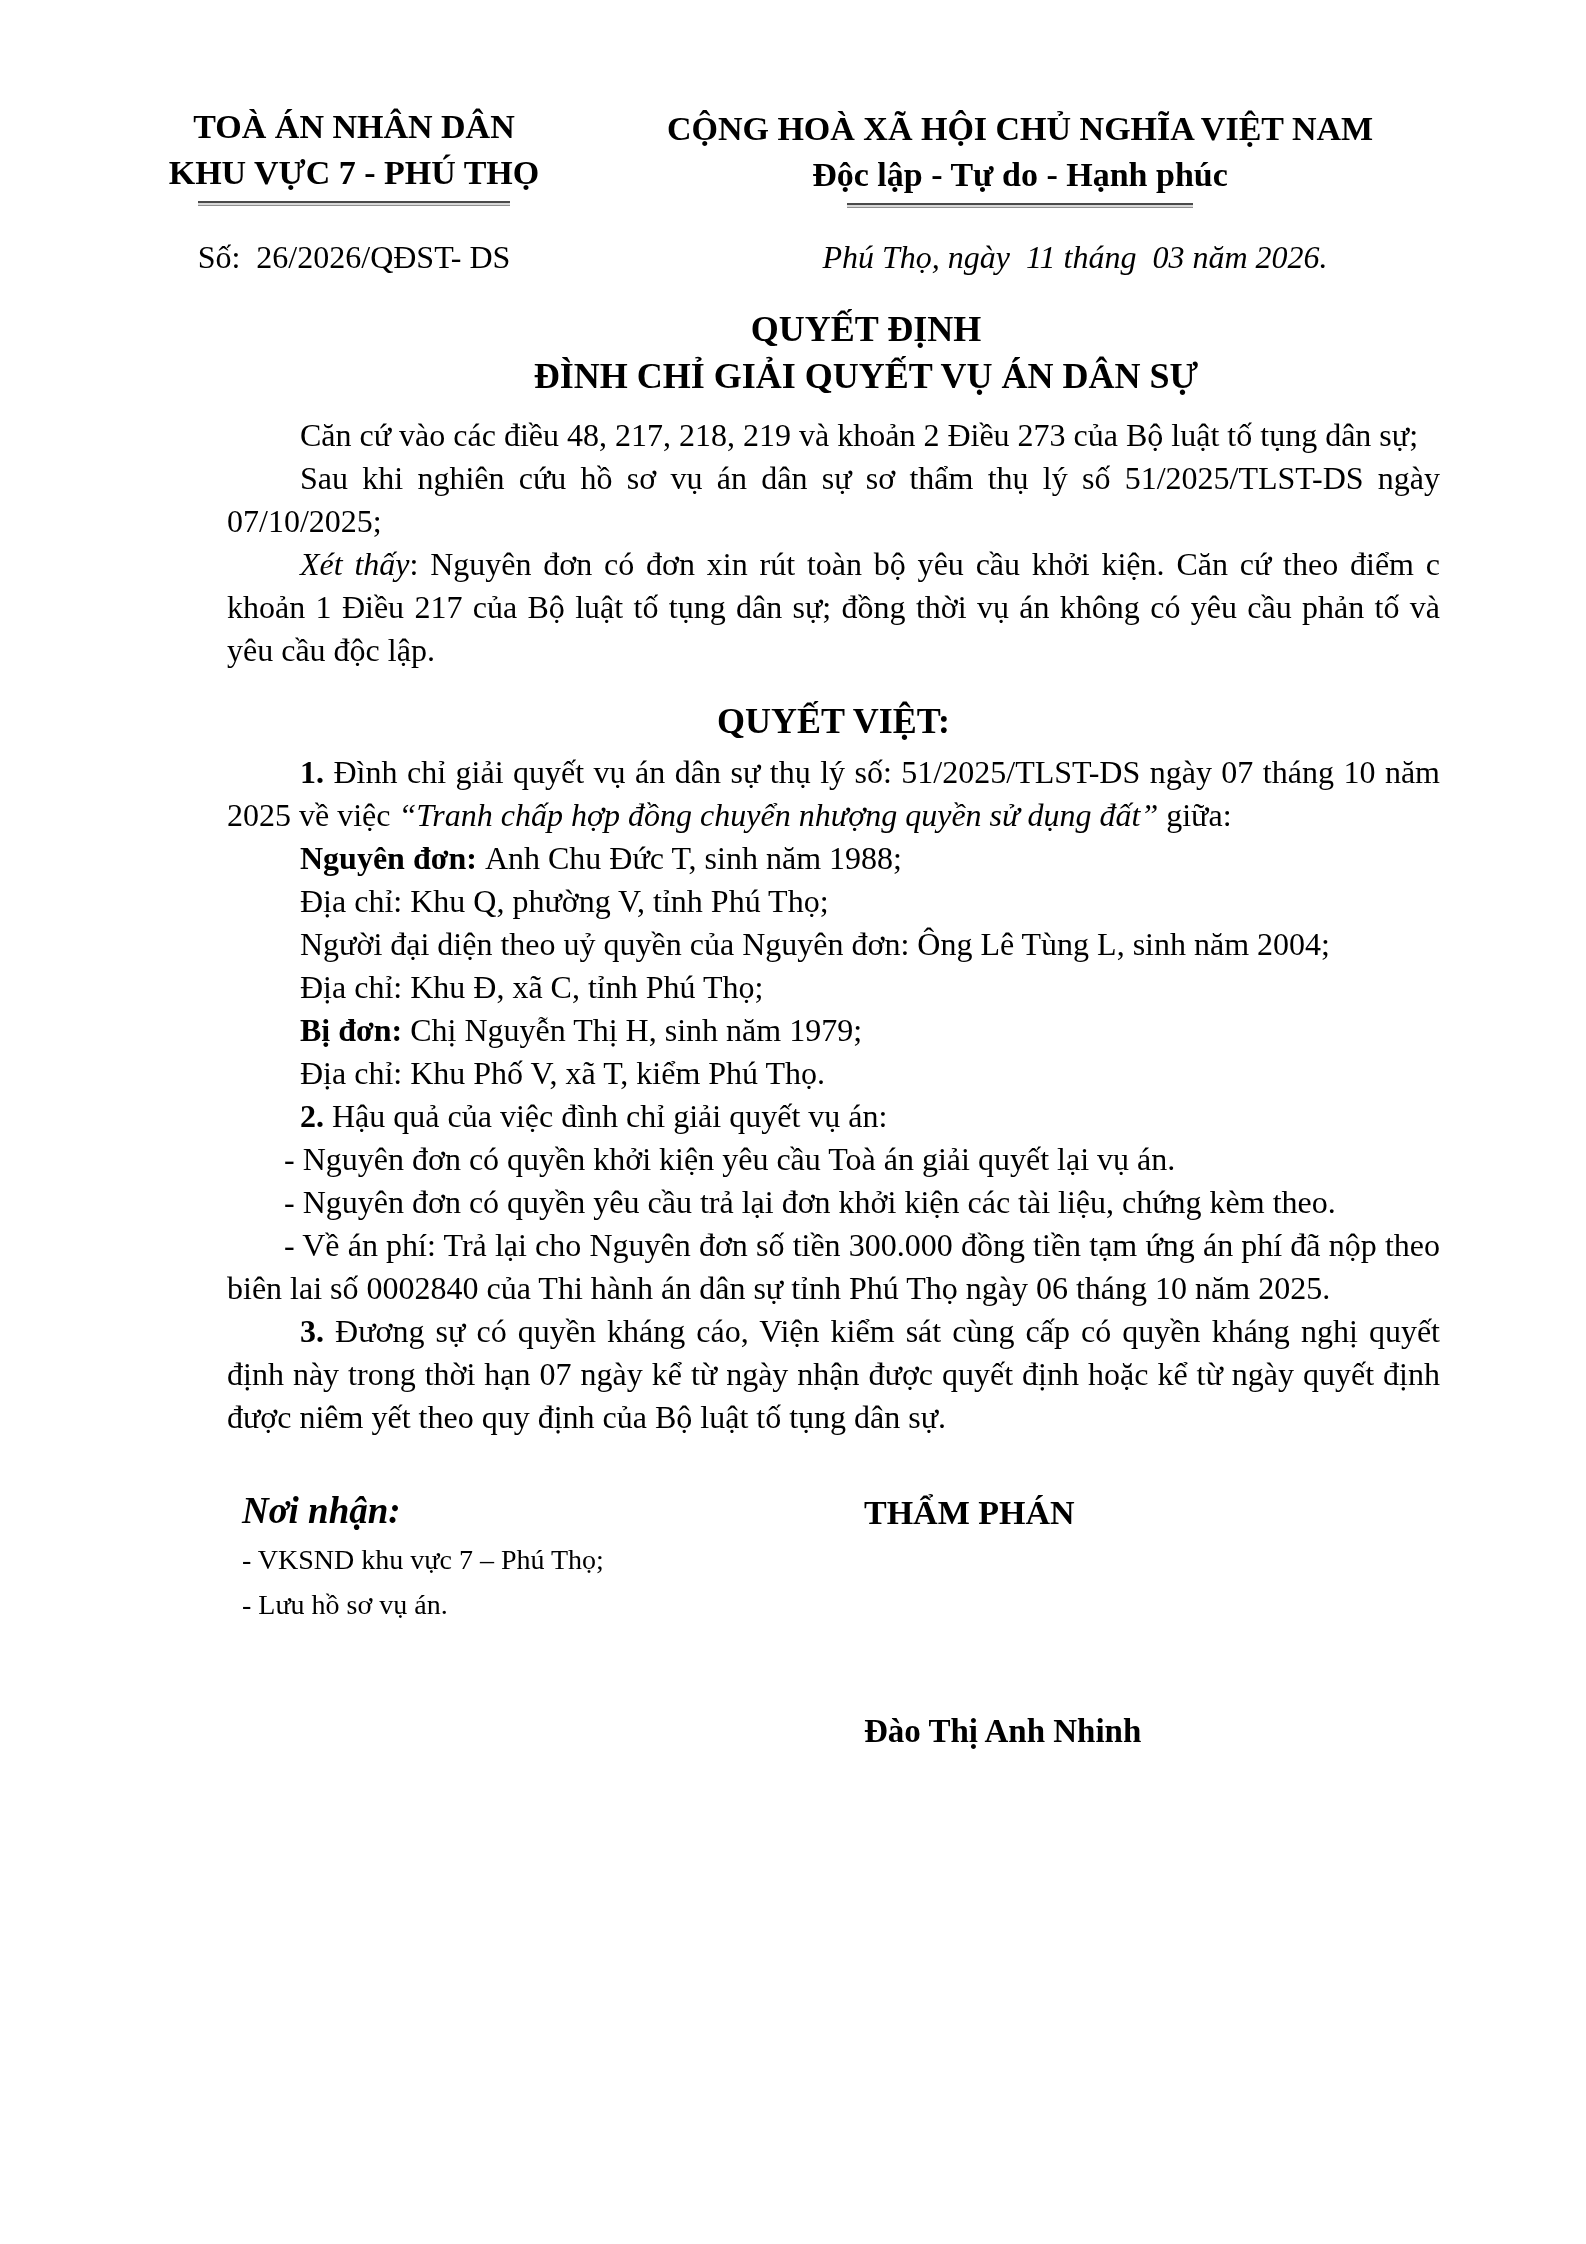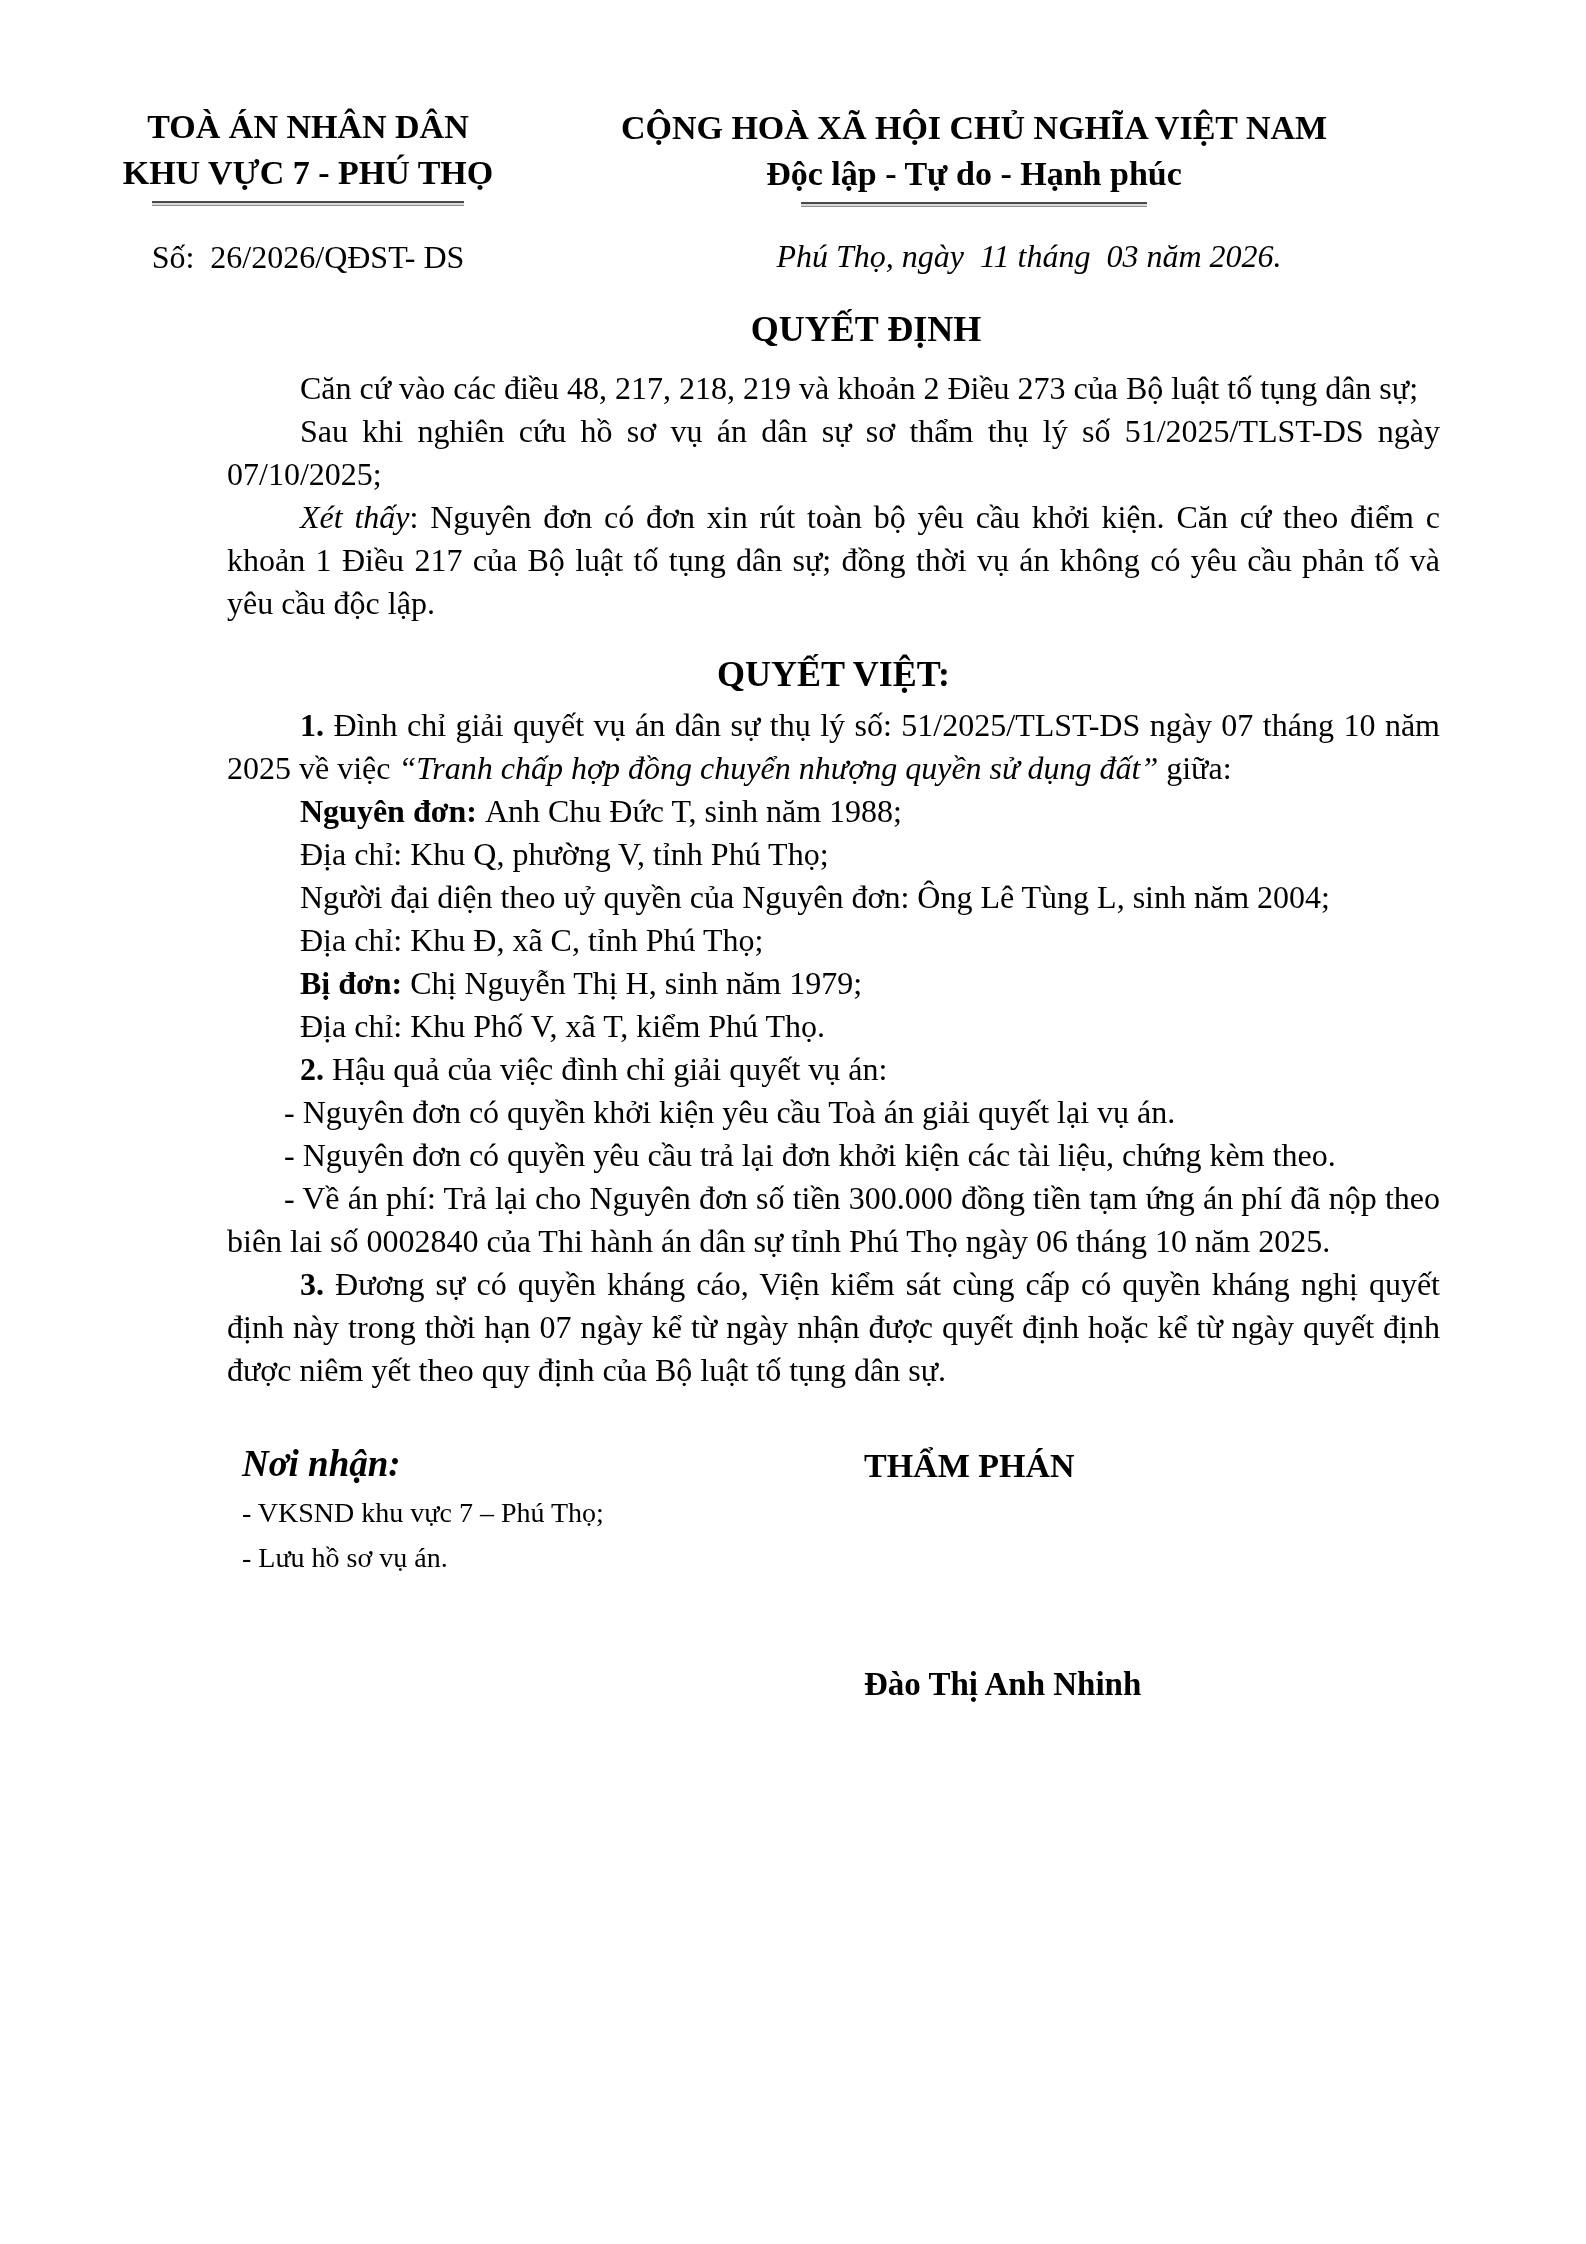--- a/index.html
+++ b/index.html
@@ -14,22 +14,22 @@
     background: #ffffff;
     color: #000000;
     font-family: "Liberation Serif", "DejaVu Serif", serif;
     overflow: hidden;
     box-sizing: border-box;
   }
 
   
   .header {
     display: flex;
-    align-items: center;
-    padding: 104px 0 0 74px;
+    align-items: flex-end;
+    padding: 104px 0 0 120px;
   }
   .court-block { width: 468px; text-align: center; }
   .national-block { width: 748px; margin-left: 58px; text-align: center; }
   .org-line {
     font-size: 34px;
     font-weight: 700;
     line-height: 46px;
     white-space: nowrap;
   }
   .rule {
@@ -121,20 +121,21 @@
     <div class="national-block">
       <div class="org-line">CỘNG HOÀ XÃ HỘI CHỦ NGHĨA VIỆT NAM</div>
       <div class="org-line">Độc lập - Tự do - Hạnh phúc</div>
       <div class="rule rule-right"></div>
       <div class="dateline">Phú Thọ, ngày  11 tháng  03 năm 2026.</div>
     </div>
   </header>
 
   <div class="doc-title">
     <div>QUYẾT ĐỊNH</div>
+    <div>ĐÌNH CHỈ GIẢI QUYẾT VỤ ÁN DÂN SỰ</div>
   </div>
 
   <main class="doc-body">
     <p>Căn cứ vào các điều 48, 217, 218, 219 và khoản 2 Điều 273 của Bộ luật tố tụng dân sự;</p>
     <p>Sau khi nghiên cứu hồ sơ vụ án dân sự sơ thẩm thụ lý số 51/2025/TLST-DS ngày 07/10/2025;</p>
     <p><span class="i">Xét thấy</span><span>: Nguyên đơn có đơn xin rút toàn bộ yêu cầu khởi kiện. Căn cứ theo điểm c khoản 1 Điều 217 của Bộ luật tố tụng dân sự; đồng thời vụ án không có yêu cầu phản tố và yêu cầu độc lập.</span></p>
 
     <h2 class="section-heading">QUYẾT VIỆT:</h2>
 
     <p><span class="b">1. </span><span>Đình chỉ giải quyết vụ án dân sự thụ lý số: 51/2025/TLST-DS ngày 07 tháng 10 năm 2025 về việc </span><span class="i">“Tranh chấp hợp đồng chuyển nhượng quyền sử dụng đất”</span><span> giữa:</span></p>

